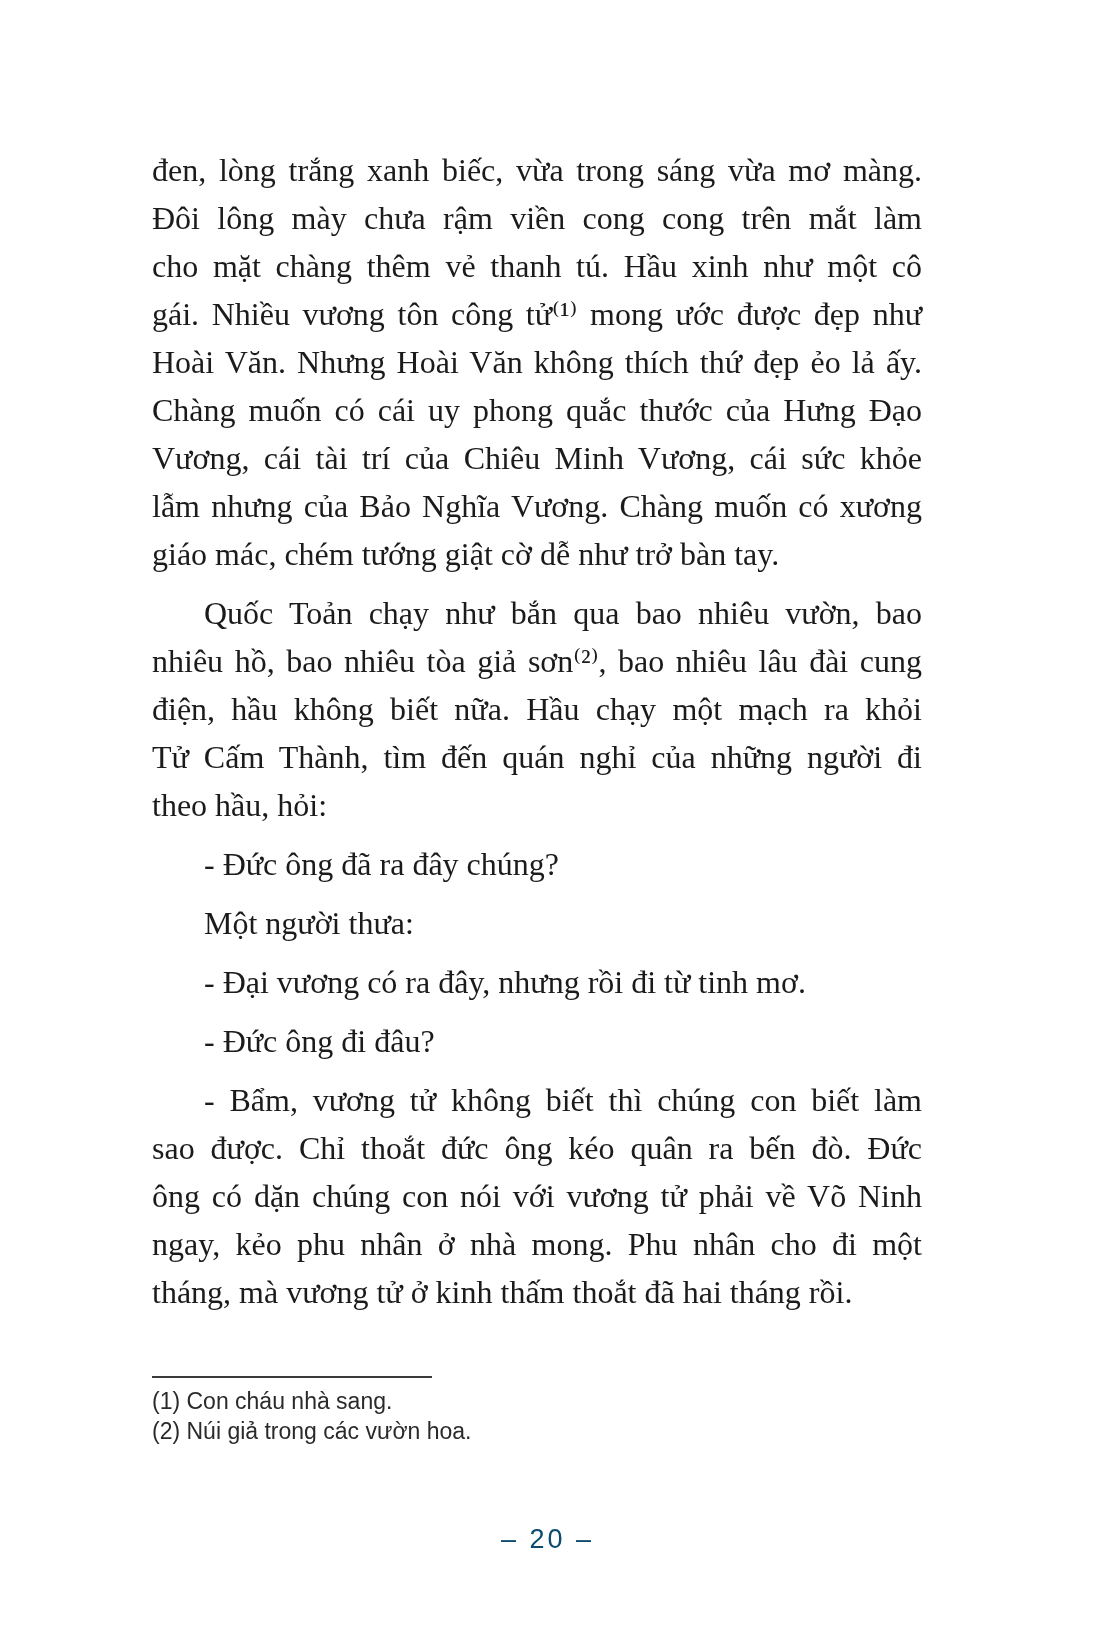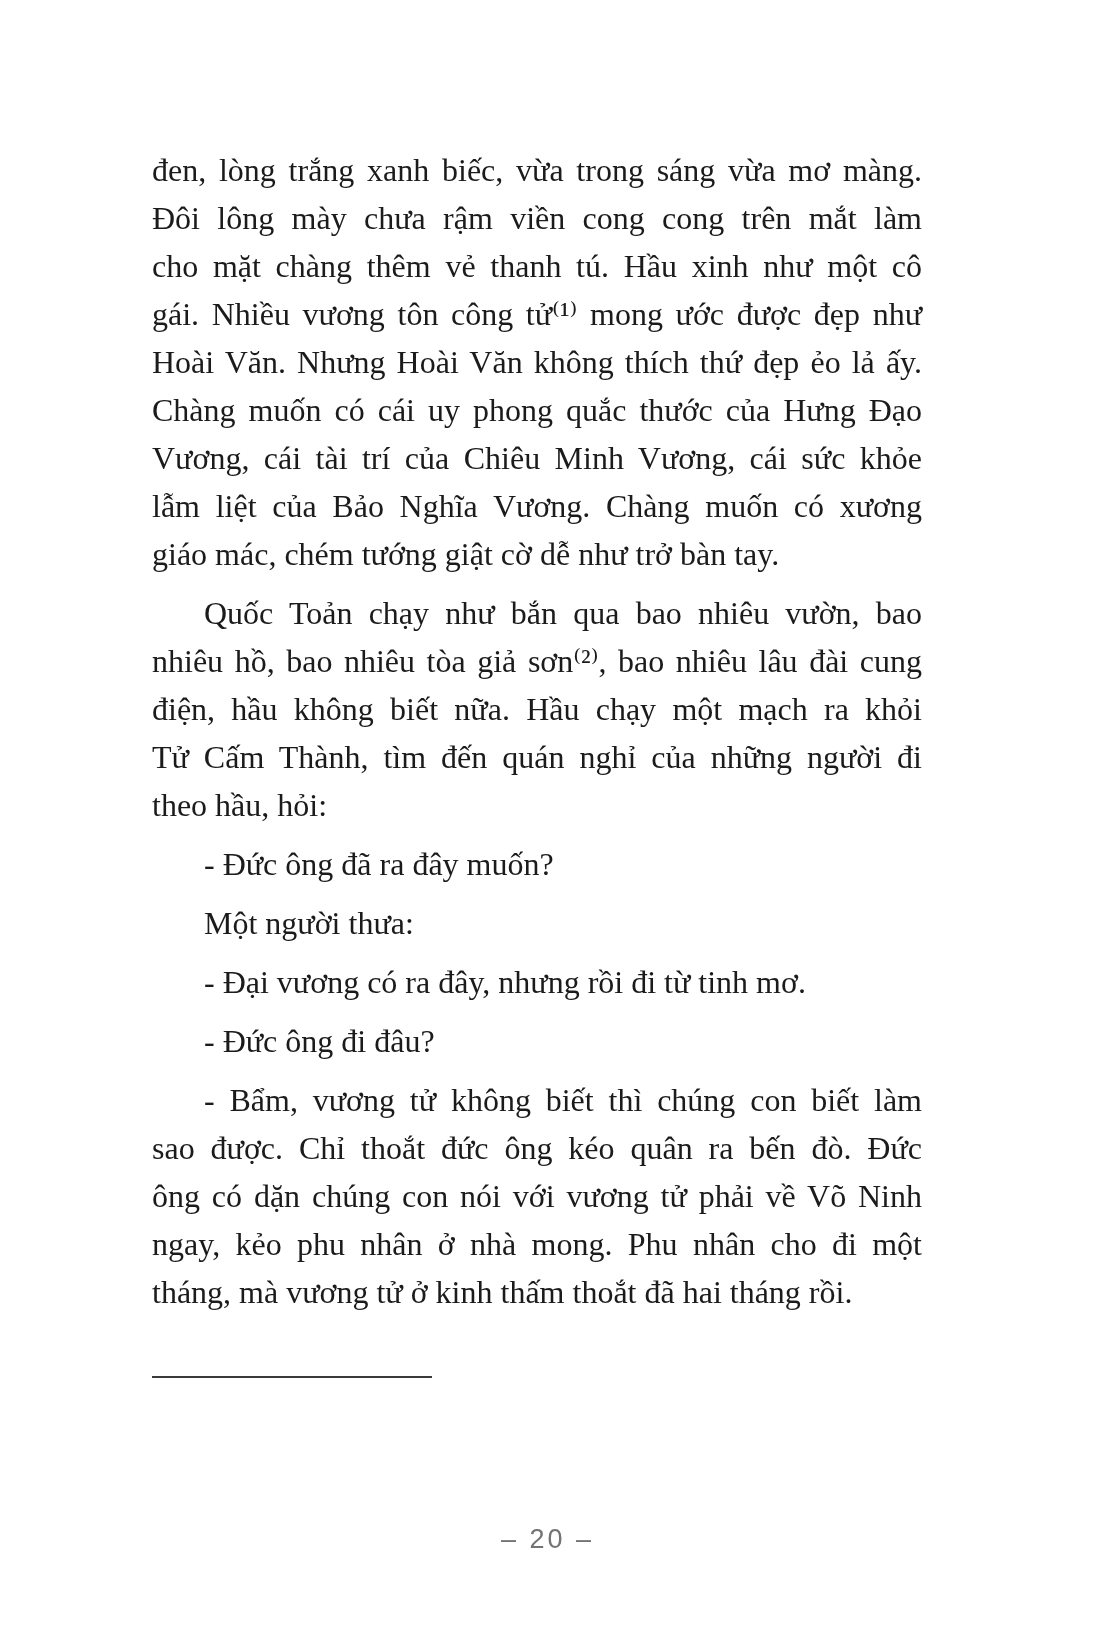--- a/index.html
+++ b/index.html
@@ -58,49 +58,49 @@
   }
   .page-number {
     position: absolute;
     left: 0;
     top: 1524px;
     width: 100%;
     text-align: center;
     font-family: "Liberation Sans", "DejaVu Sans", sans-serif;
     font-size: 27px;
     letter-spacing: 3px;
-    color: #737373;
+    color: #0c4a6e;
   }
 </style>
 </head>
 <body>
 
 <div class="page">
 
   <div class="body-text">
       <div class="para">
         <div class="line">đen, lòng trắng xanh biếc, vừa trong sáng vừa mơ màng.</div>
         <div class="line">Đôi lông mày chưa rậm viền cong cong trên mắt làm</div>
         <div class="line">cho mặt chàng thêm vẻ thanh tú. Hầu xinh như một cô</div>
         <div class="line">gái. Nhiều vương tôn công tử⁽¹⁾ mong ước được đẹp như</div>
         <div class="line">Hoài Văn. Nhưng Hoài Văn không thích thứ đẹp ẻo lả ấy.</div>
         <div class="line">Chàng muốn có cái uy phong quắc thước của Hưng Đạo</div>
         <div class="line">Vương, cái tài trí của Chiêu Minh Vương, cái sức khỏe</div>
-        <div class="line">lẫm liệt của Bảo Nghĩa Vương. Chàng muốn có xương</div>
+        <div class="line">lẫm nhưng của Bảo Nghĩa Vương. Chàng muốn có xương</div>
         <div class="line last">giáo mác, chém tướng giật cờ dễ như trở bàn tay.</div>
       </div>
       <div class="para indent">
         <div class="line">Quốc Toản chạy như bắn qua bao nhiêu vườn, bao</div>
         <div class="line">nhiêu hồ, bao nhiêu tòa giả sơn⁽²⁾, bao nhiêu lâu đài cung</div>
         <div class="line">điện, hầu không biết nữa. Hầu chạy một mạch ra khỏi</div>
         <div class="line">Tử Cấm Thành, tìm đến quán nghỉ của những người đi</div>
         <div class="line last">theo hầu, hỏi:</div>
       </div>
       <div class="para indent">
-        <div class="line last">- Đức ông đã ra đây muốn?</div>
+        <div class="line last">- Đức ông đã ra đây chúng?</div>
       </div>
       <div class="para indent">
         <div class="line last">Một người thưa:</div>
       </div>
       <div class="para indent">
         <div class="line last">- Đại vương có ra đây, nhưng rồi đi từ tinh mơ.</div>
       </div>
       <div class="para indent">
         <div class="line last">- Đức ông đi đâu?</div>
       </div>
@@ -108,17 +108,21 @@
         <div class="line">- Bẩm, vương tử không biết thì chúng con biết làm</div>
         <div class="line">sao được. Chỉ thoắt đức ông kéo quân ra bến đò. Đức</div>
         <div class="line">ông có dặn chúng con nói với vương tử phải về Võ Ninh</div>
         <div class="line">ngay, kẻo phu nhân ở nhà mong. Phu nhân cho đi một</div>
         <div class="line last">tháng, mà vương tử ở kinh thấm thoắt đã hai tháng rồi.</div>
       </div>
     </div>
 
   <div class="footnote-block">
     <div class="footnote-rule"></div>
+    <div>
+        <div class="footnote">(1) Con cháu nhà sang.</div>
+        <div class="footnote">(2) Núi giả trong các vườn hoa.</div>
+      </div>
   </div>
 
   <div class="page-number">– 20 –</div>
 
 </div>
 
 </body></html>

